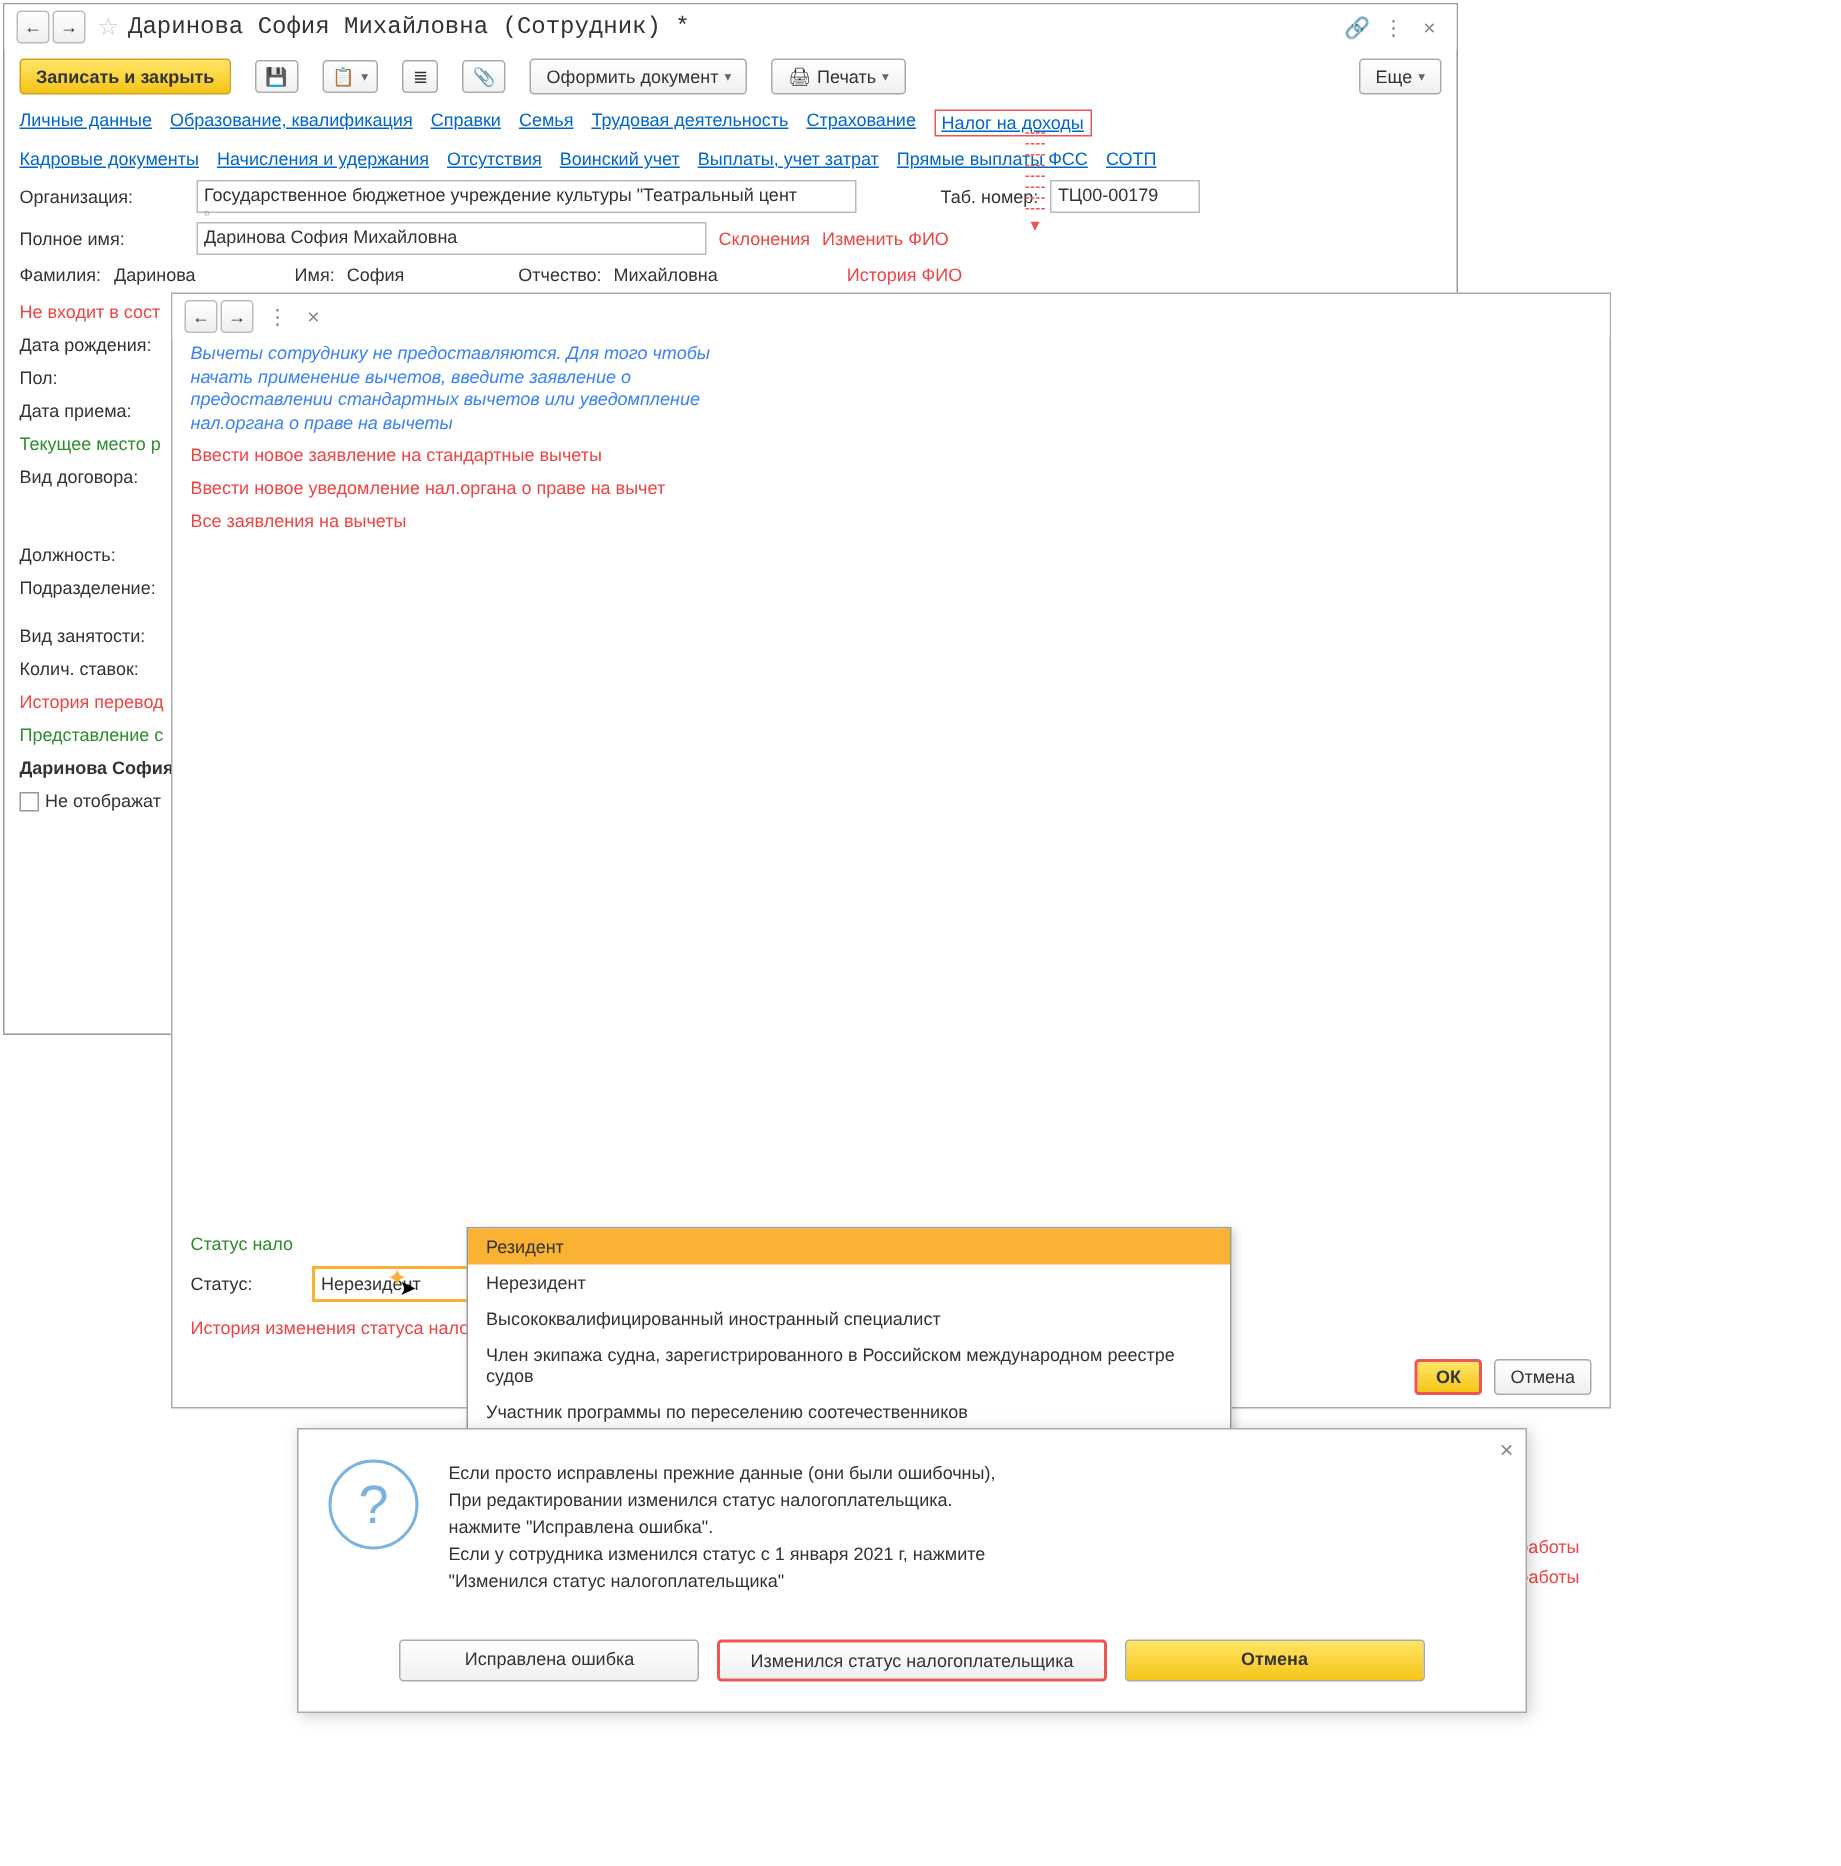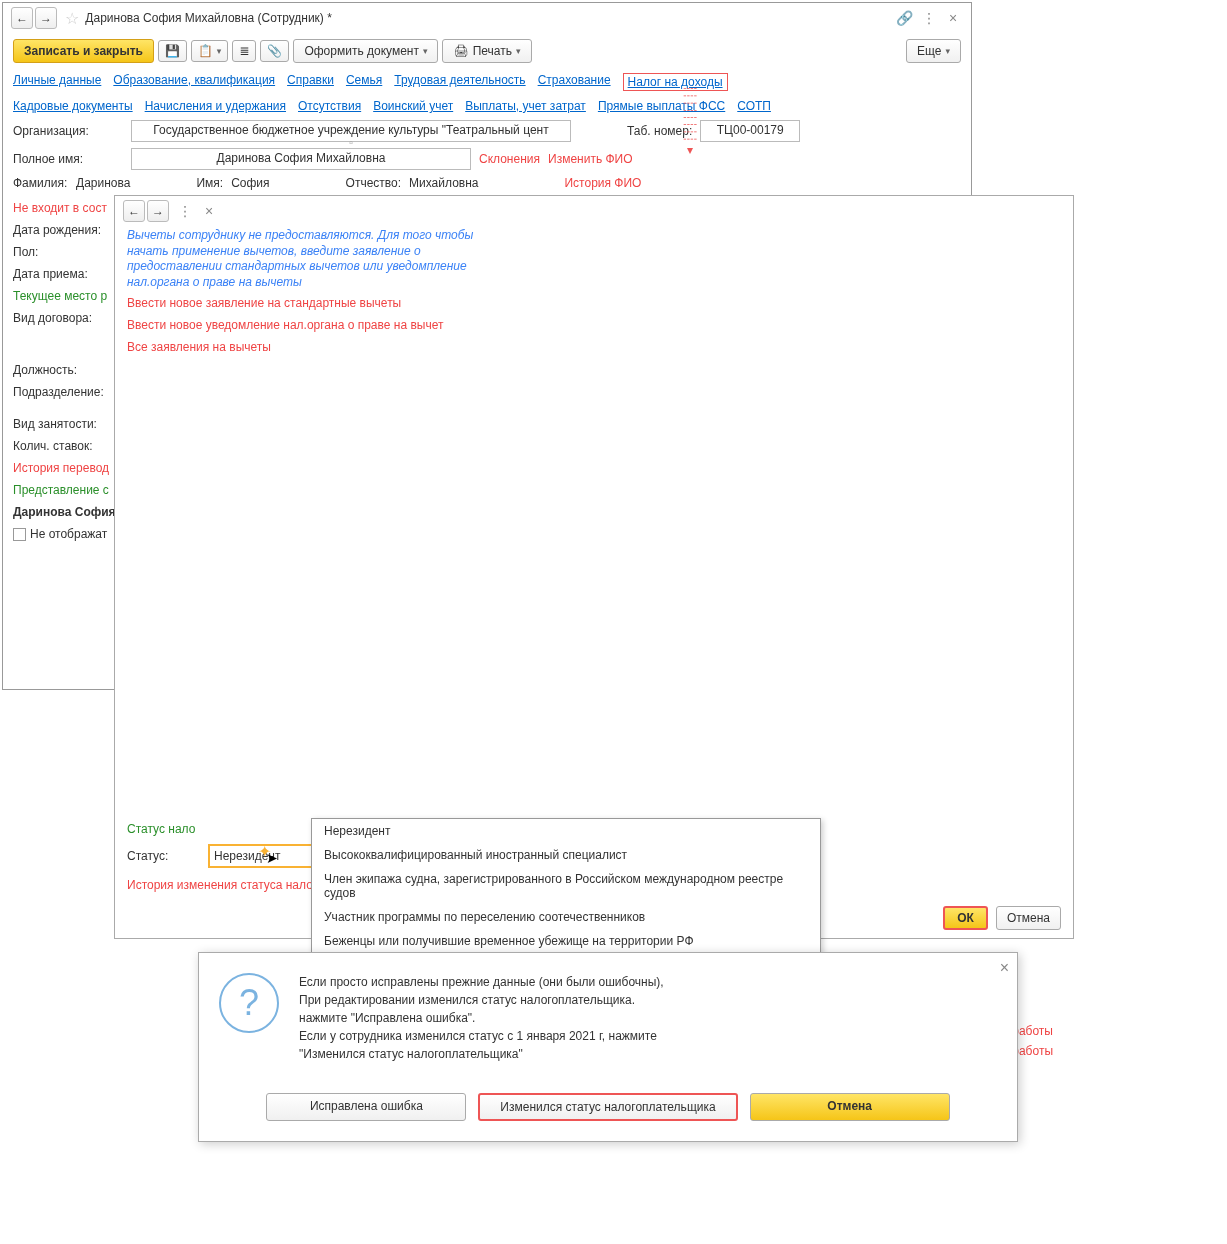--- a/index.html
+++ b/index.html
@@ -2,33 +2,33 @@
 <html><head>
 <meta charset="utf-8">
 <style>
 * { box-sizing: border-box; margin: 0; padding: 0; }
 body { font-family: Arial, sans-serif; font-size: 12px; background: #fff; color: #333; }
 .window { border: 1px solid #999; position: relative; }
 .win1 { width: 970px; margin: 2px; background: #fff; }
 .titlebar { display: flex; align-items: center; padding: 4px 8px; background: #fff; }
 .nav-btn { width: 22px; height: 22px; border: 1px solid #bbb; background: linear-gradient(#fff,#eee); border-radius: 3px; display: inline-flex; align-items: center; justify-content: center; margin-right: 2px; cursor: pointer; }
 .star { color: #ccc; font-size: 16px; margin: 0 6px; }
-.title { font-size: 12px; font-weight: normal; flex: 1; }
+.title { font-size: 16px; font-weight: normal; flex: 1; font-family: Liberation Mono, monospace; }
 .sysbtn { width: 20px; height: 20px; display: inline-flex; align-items: center; justify-content: center; color: #888; cursor: pointer; margin-left: 4px; font-size: 14px; }
-.toolbar { display: flex; align-items: center; padding: 6px 10px; gap: 4px; }
+.toolbar { display: flex; align-items: center; padding: 6px 10px; gap: 16px; }
 .btn { border: 1px solid #aaa; border-radius: 3px; padding: 4px 10px; background: linear-gradient(#fff,#f0f0f0); cursor: pointer; display: inline-flex; align-items: center; gap: 4px; font-size: 12px; }
 .btn-yellow { background: linear-gradient(#ffe566,#f5c518); border-color: #d4a017; font-weight: bold; }
 .btn-small { padding: 3px 6px; }
 .dropdown-arrow { font-size: 9px; color: #666; }
 .tabbar { padding: 4px 10px; display: flex; flex-wrap: wrap; gap: 12px; row-gap: 6px; }
 .tab-link { color: #0066cc; text-decoration: underline; cursor: pointer; }
 .tab-link.active { border: 1px solid #e55; padding: 1px 4px; }
 .form-row { display: flex; align-items: center; padding: 3px 10px; gap: 8px; }
 .label { min-width: 110px; color: #333; }
-.field { border: 1px solid #bbb; padding: 2px 4px; height: 22px; background: #fff; display: flex; align-items: center; flex-direction: column; }
+.field { border: 1px solid #bbb; padding: 2px 4px; height: 22px; background: #fff; display: flex; align-items: flex-start; flex-direction: column; }
 .field-wide { width: 440px; justify-content: space-between; }
 .field-small { width: 100px; }
 .input-sel { color: #888; font-size: 10px; cursor: pointer; }
 .link { color: #ef4444; cursor: pointer; }
 .green { color: #2a8f2a; }
 .bold { font-weight: bold; }
 .left-labels { padding: 4px 10px; }
 .left-labels div { padding: 4px 0; }
 .checkbox { width: 13px; height: 13px; border: 1px solid #999; display: inline-block; margin-right: 4px; vertical-align: middle; }
 
@@ -211,20 +211,21 @@
   <div class="right-links">
     <div><span class="link">Доходы с предыдущего места работы</span></div>
     <div><span class="link">Вычеты с предыдущего места работы</span></div>
   </div>
   <div class="bottom-actions">
     <span class="btn-ok">ОК</span>
     <span class="btn">Отмена</span>
   </div>
 
   <div class="dropdown-list">
+    <div class="dropdown-item selected">Резидент</div>
     <div class="dropdown-item">Нерезидент</div>
     <div class="dropdown-item">Высококвалифицированный иностранный специалист</div>
     <div class="dropdown-item">Член экипажа судна, зарегистрированного в Российском международном реестре судов</div>
     <div class="dropdown-item">Участник программы по переселению соотечественников</div>
     <div class="dropdown-item">Беженцы или получившие временное убежище на территории РФ</div>
     <div class="dropdown-item">Гражданин страны-участника Договора о ЕАЭС</div>
     <div class="dropdown-item">Нерезидент, работающий по найму на основании патента</div>
   </div>
 </div>
 

